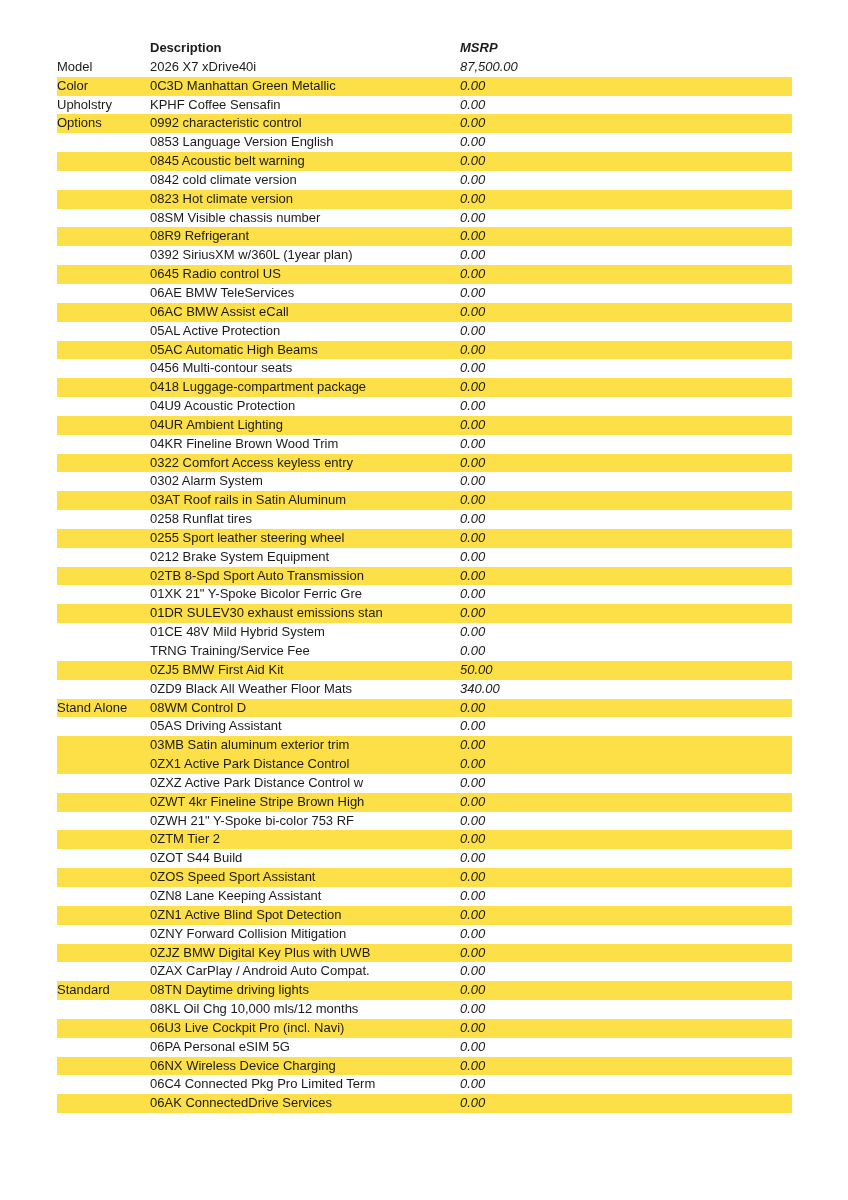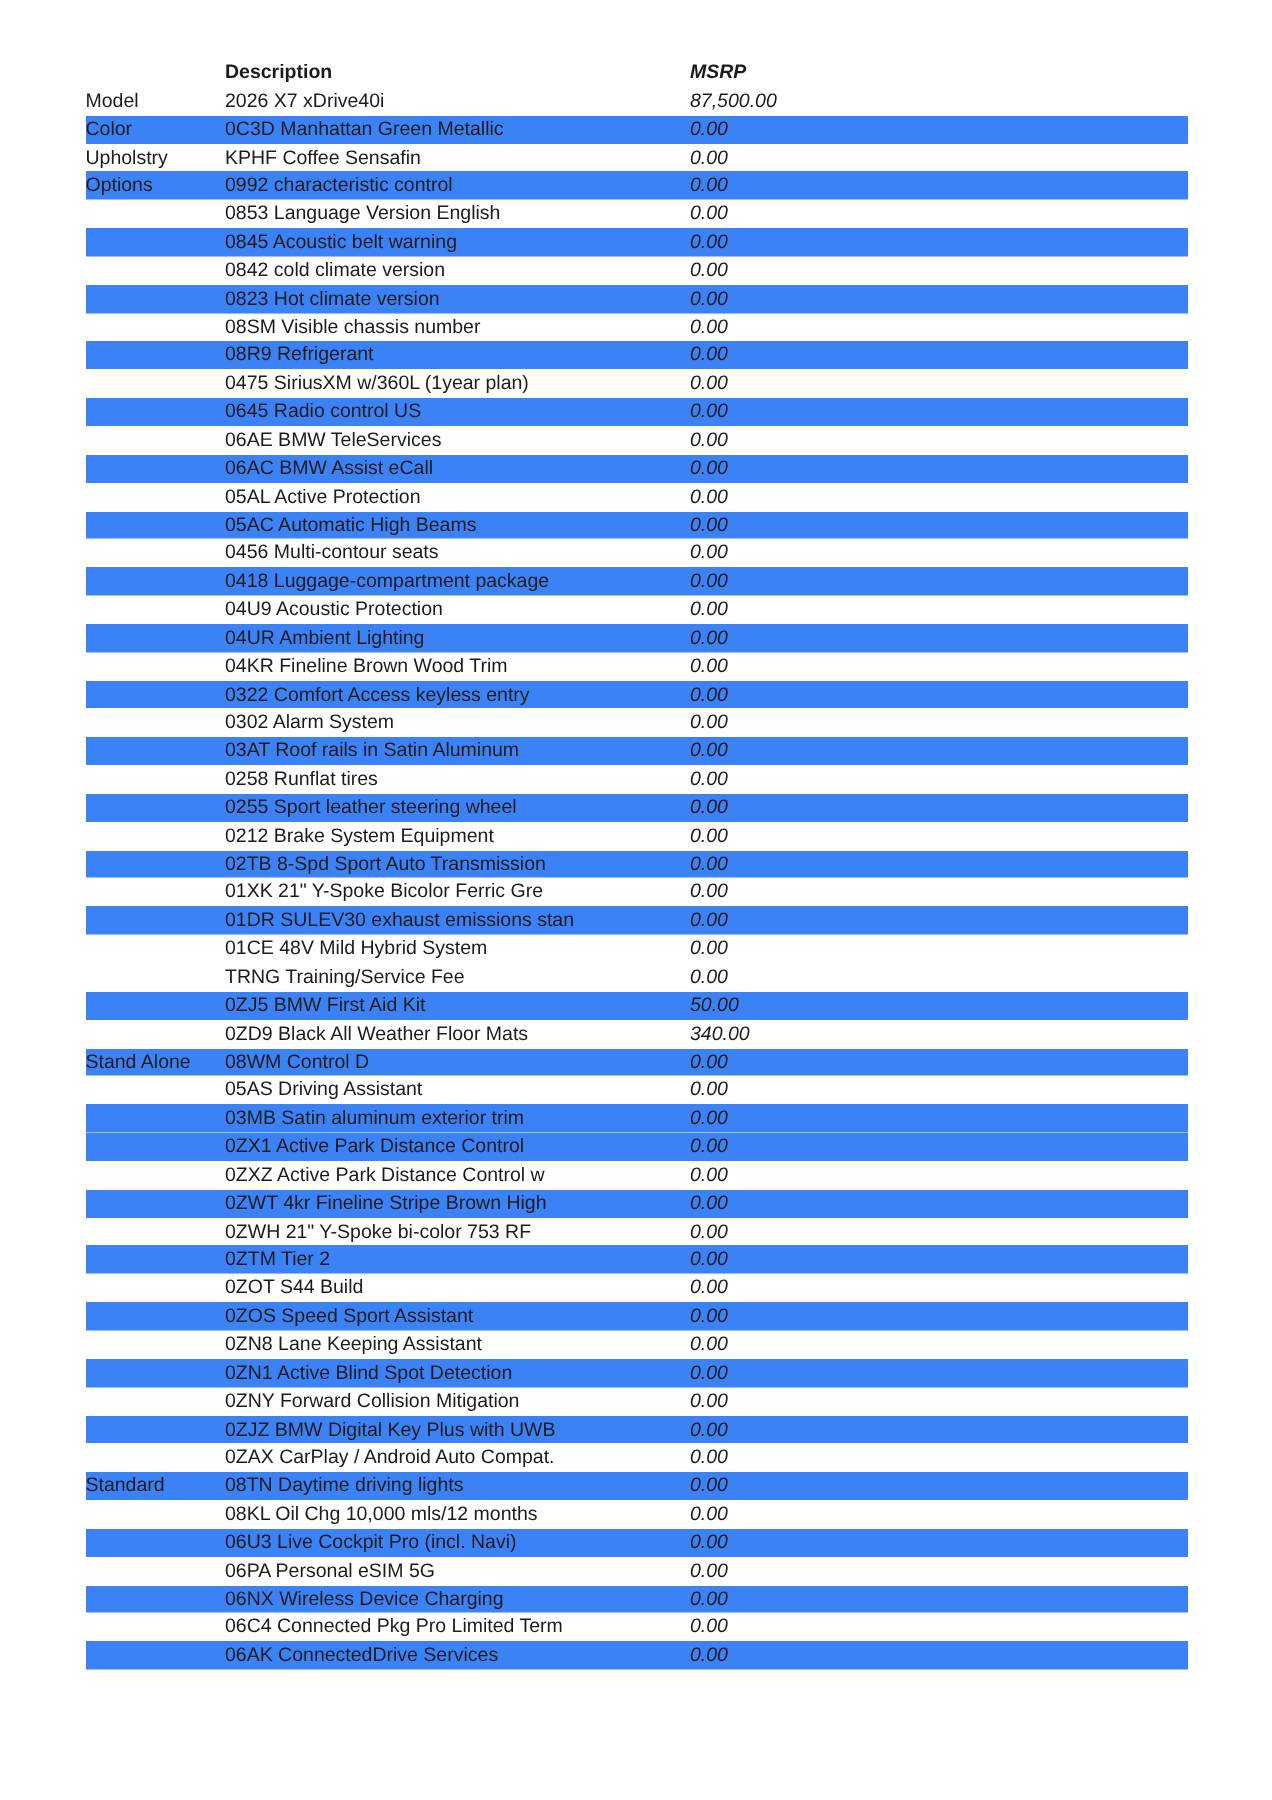--- a/index.html
+++ b/index.html
@@ -37,21 +37,21 @@
     line-height: 18.84px;
     white-space: nowrap;
     overflow: hidden;
     vertical-align: middle;
     font-weight: normal;
     text-align: left;
   }
   table.pricing thead th { font-weight: bold; }
   td.cat, th.cat   { padding-left: 5px; }
   td.msrp, th.msrp { text-align: right; font-style: italic; }
-  tbody tr.stripe  { background: #3b82f6; margin-left: 48px; }
+  tbody tr.stripe  { background: #fde047; margin-left: 48px; }
 </style>
 </head>
 <body>
 
 <div class="page">
   <table class="pricing">
     <colgroup>
       <col class="c-cat">
       <col class="c-desc">
       <col class="c-msrp">
@@ -121,21 +121,21 @@
     <td class="spacer"></td>
   </tr>
         <tr class="stripe">
     <td class="cat"></td>
     <td class="desc">08R9 Refrigerant</td>
     <td class="msrp">0.00</td>
     <td class="spacer"></td>
   </tr>
         <tr>
     <td class="cat"></td>
-    <td class="desc">0475 SiriusXM w/360L (1year plan)</td>
+    <td class="desc">0392 SiriusXM w/360L (1year plan)</td>
     <td class="msrp">0.00</td>
     <td class="spacer"></td>
   </tr>
         <tr class="stripe">
     <td class="cat"></td>
     <td class="desc">0645 Radio control US</td>
     <td class="msrp">0.00</td>
     <td class="spacer"></td>
   </tr>
         <tr>

